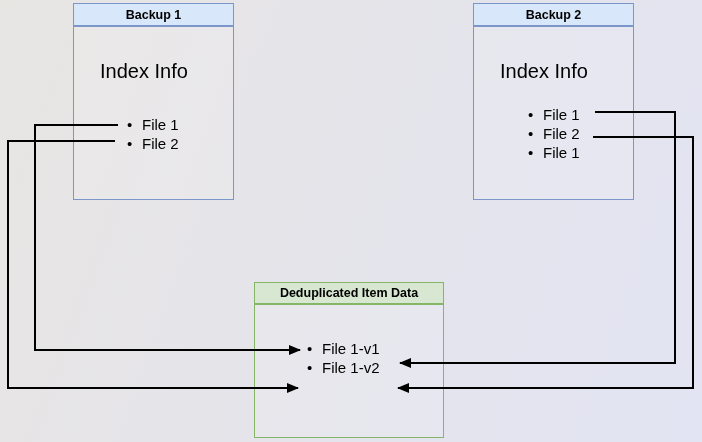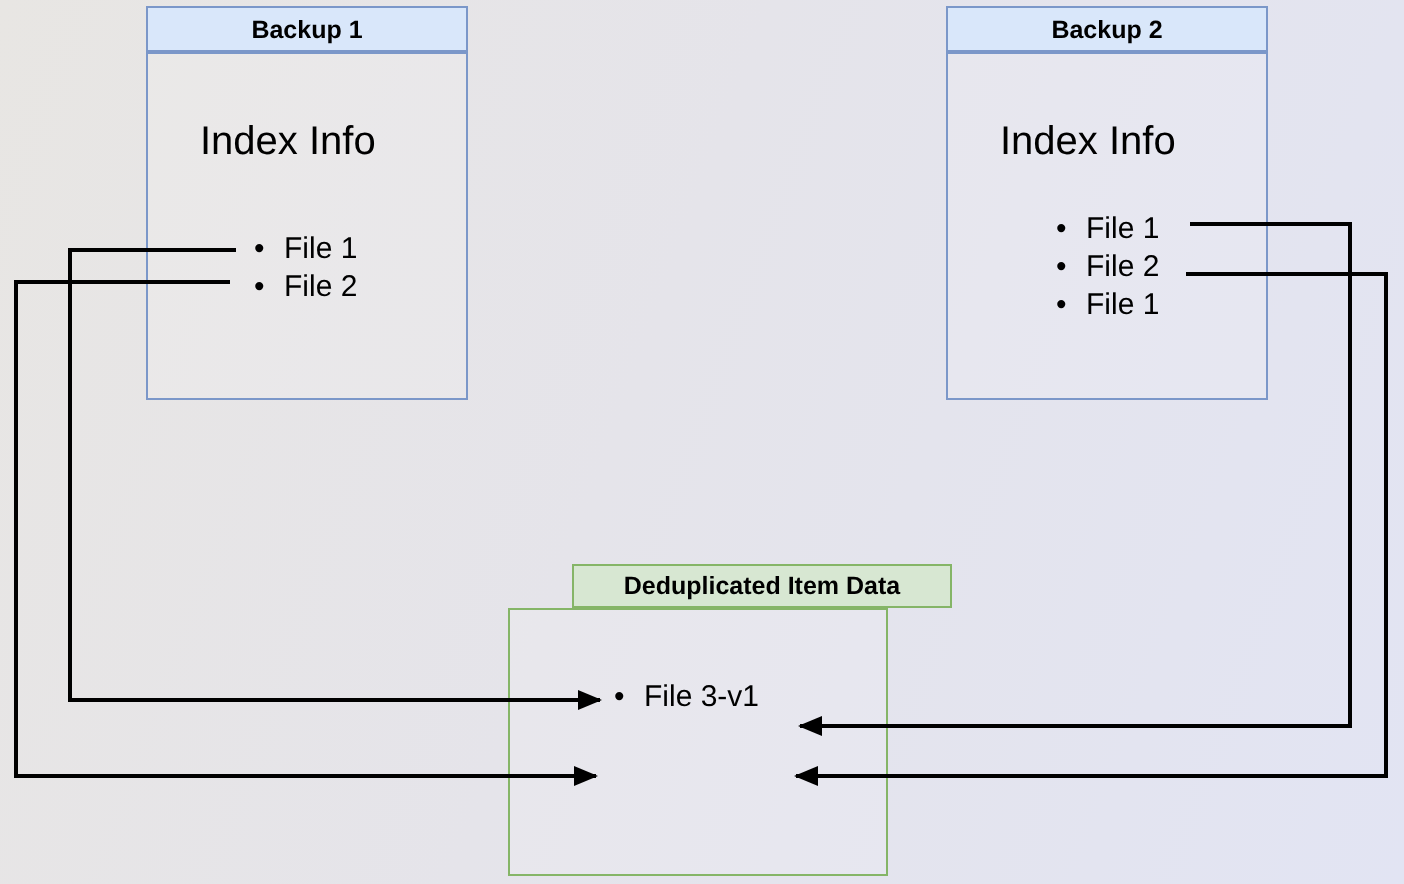--- a/index.html
+++ b/index.html
@@ -12,21 +12,21 @@
 
   .box-header{
     position:absolute;box-sizing:border-box;
     display:flex;align-items:center;justify-content:center;
     font-weight:bold;font-size:12.5px;color:#000;
   }
   .box-body{position:absolute;box-sizing:border-box;background:rgba(255,255,255,0.12);}
 
   .blue .box-header{border:1.5px solid var(--blue-border,#7b97c9);background:var(--blue-header-fill,#d9e7fa);}
   .blue .box-body{border:1.5px solid var(--blue-border,#7b97c9);}
-  .green .box-header{border:1.5px solid var(--green-border,#85b567);background:var(--green-header-fill,#d7e7d2);margin-left:32px;}
+  .green .box-header{border:1.5px solid var(--green-border,#85b567);background:var(--green-header-fill,#d7e7d2);}
   .green .box-body{border:1.5px solid var(--green-border,#85b567);}
 
   .index-info{position:absolute;font-size:20px;color:#000;line-height:19px;}
 
   ul.filelist{position:absolute;margin:0;padding:0;list-style:none;}
   ul.filelist li{
     position:relative;padding-left:15px;font-size:15px;line-height:19px;color:#000;
     white-space:nowrap;
   }
   ul.filelist li::before{
@@ -65,21 +65,22 @@
       <li>File 1</li>
     </ul>
   </div>
 
   <div class="green">
     <div class="box-header" style="left:254px;top:282px;width:190px;height:22px;">
       <span>Deduplicated Item Data</span>
     </div>
     <div class="box-body" style="left:254px;top:304px;width:190px;height:134px;"></div>
     <ul class="filelist" style="left:307px;top:339px;">
-      <li>File 3-v1</li>
+      <li>File 1-v1</li>
+      <li>File 1-v2</li>
     </ul>
   </div>
 
   <svg class="connectors" width="702" height="442" viewBox="0 0 702 442">
     <defs>
       <marker id="arrow" markerUnits="userSpaceOnUse" markerWidth="13" markerHeight="11" refX="11" refY="5" orient="auto">
         <path d="M0,0 L12,5 L0,10 Z" fill="#000"></path>
       </marker>
     </defs>
     <polyline points="118,125 35,125 35,350 300,350" marker-end="url(#arrow)" aria-label="Backup 1 File 1 → File 1-v1"></polyline>

